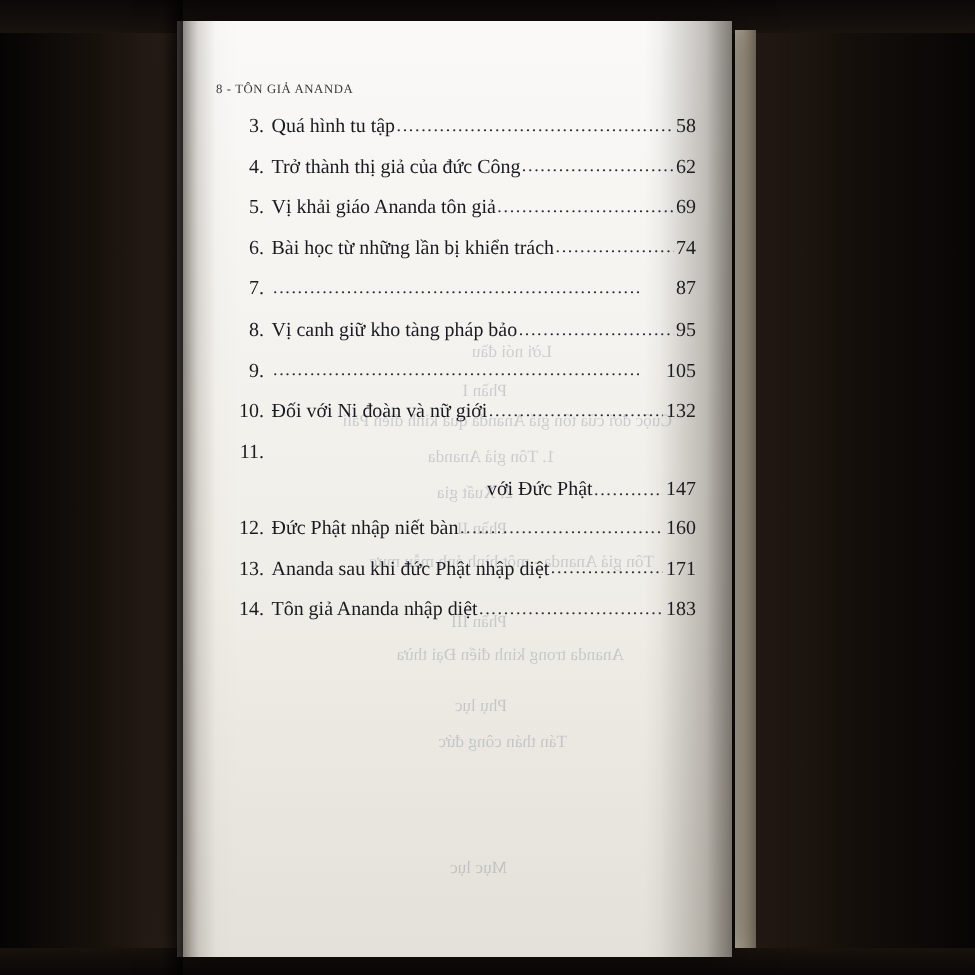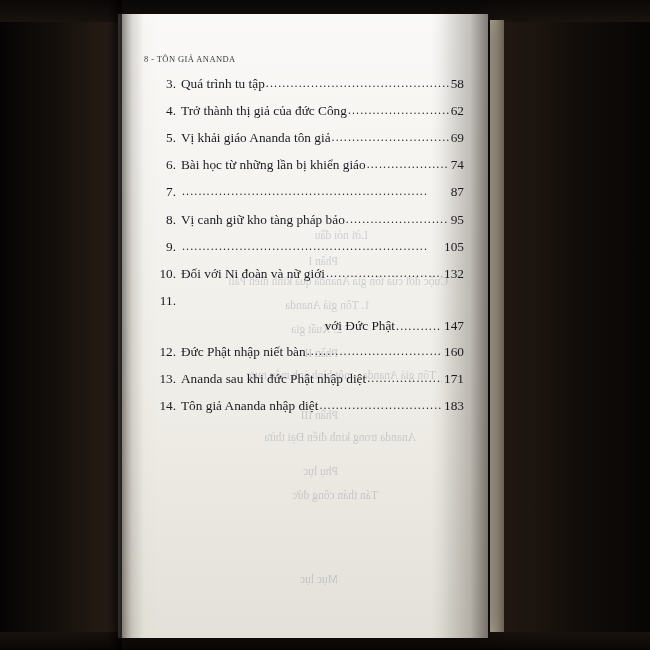--- a/index.html
+++ b/index.html
@@ -231,42 +231,42 @@
     </div>
 
     <div class="content">
 
       <div class="running-head">8 - TÔN GIẢ ANANDA</div>
 
       <div class="toc">
 
         <div class="toc-entry">
           <span class="toc-num">3.</span>
-          <span class="toc-title">Quá trình tu tập</span>
+          <span class="toc-title">Quá hình tu tập</span>
           <span class="toc-dots">............................................................</span>
           <span class="toc-page">58</span>
         </div>
 
         <div class="toc-entry">
           <span class="toc-num">4.</span>
           <span class="toc-title">Trở thành thị giả của đức Công</span>
           <span class="toc-dots">............................................................</span>
           <span class="toc-page">62</span>
         </div>
 
         <div class="toc-entry">
           <span class="toc-num">5.</span>
           <span class="toc-title">Vị khải giáo Ananda tôn giả</span>
           <span class="toc-dots">............................................................</span>
           <span class="toc-page">69</span>
         </div>
 
         <div class="toc-entry">
           <span class="toc-num">6.</span>
-          <span class="toc-title">Bài học từ những lần bị khiển giáo</span>
+          <span class="toc-title">Bài học từ những lần bị khiển trách</span>
           <span class="toc-dots">............................................................</span>
           <span class="toc-page">74</span>
         </div>
 
         <div class="toc-entry">
           <span class="toc-num">7.</span>
           <span class="toc-dots">............................................................</span>
           <span class="toc-page">87</span>
         </div>
 

